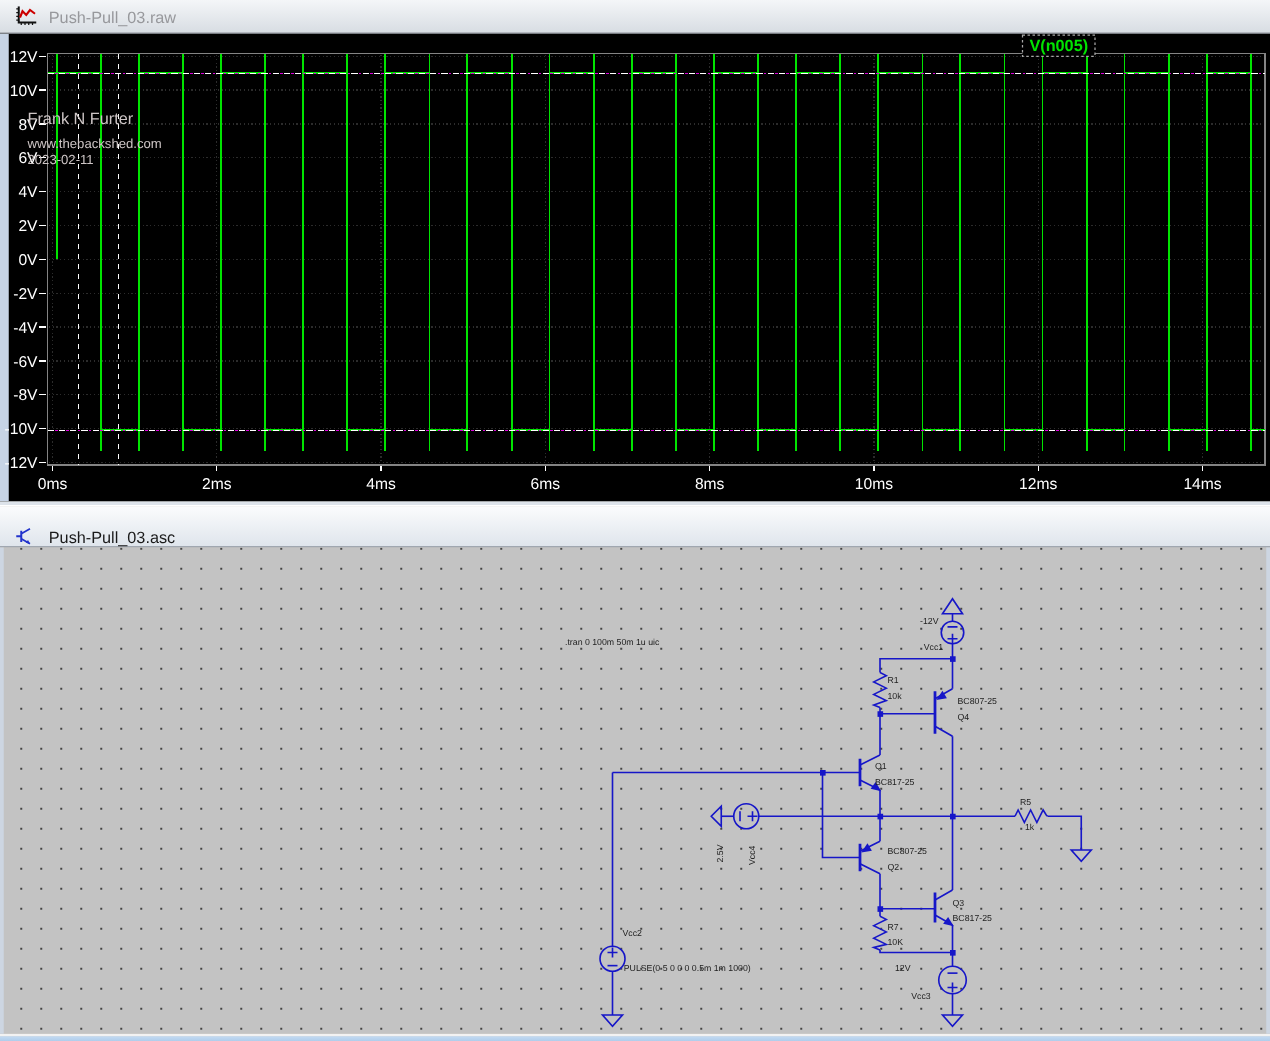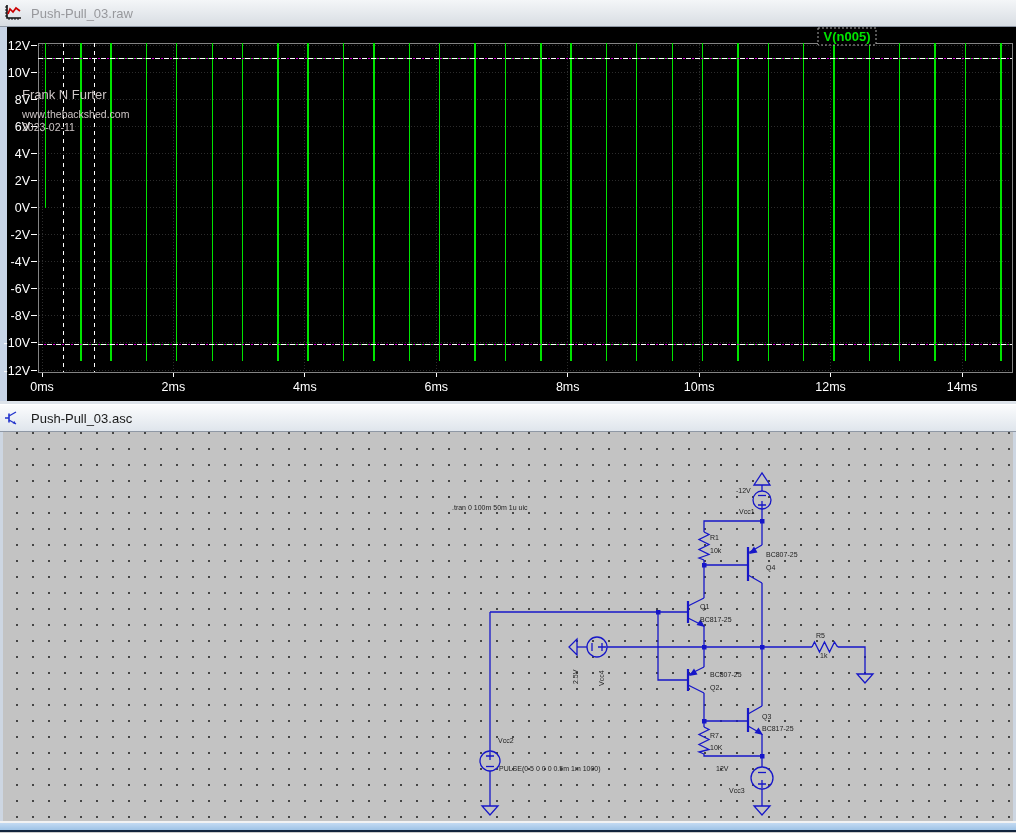--- a/index.html
+++ b/index.html
@@ -1,22 +1,22 @@
 <!DOCTYPE html>
 <html><head>
 <meta charset="utf-8">
 <style>
   html,body{margin:0;padding:0;}
   body{width:1016px;height:833px;overflow:hidden;background:#d4d0c8;
        font-family:"Liberation Sans",sans-serif;}
   .win{width:1016px;}
   
-  .tb{height:27px;display:flex;align-items:center;gap:9px;padding-left:4px;
+  .tb{height:27px;display:flex;align-items:center;gap:9px;padding-left:12px;
       background:linear-gradient(#f4f6f8,#d8dde3);border-bottom:1px solid #8f98a5;box-sizing:border-box;}
-  .tb-sch{height:28px;background:linear-gradient(#fbfcfd,#dfe5ec);border-top:1px solid #ffffff;}
+  .tb-sch{height:34px;background:linear-gradient(#fbfcfd,#dfe5ec);border-top:1px solid #ffffff;align-items:flex-end;}
   .tb-text{font-size:13px;color:#1a1a1a;}
   .tb-text.inactive{color:#97989c;}
   .wicon{width:18px;height:16px;display:inline-block;}
   
   .wave-body{height:374px;background:#000;position:relative;}
   .wave-body svg{display:block;}
   
   .win-gap{height:3px;background:#dde3ea;}
   
   .sch-body{height:389px;position:relative;background-color:#c3c3c3;

